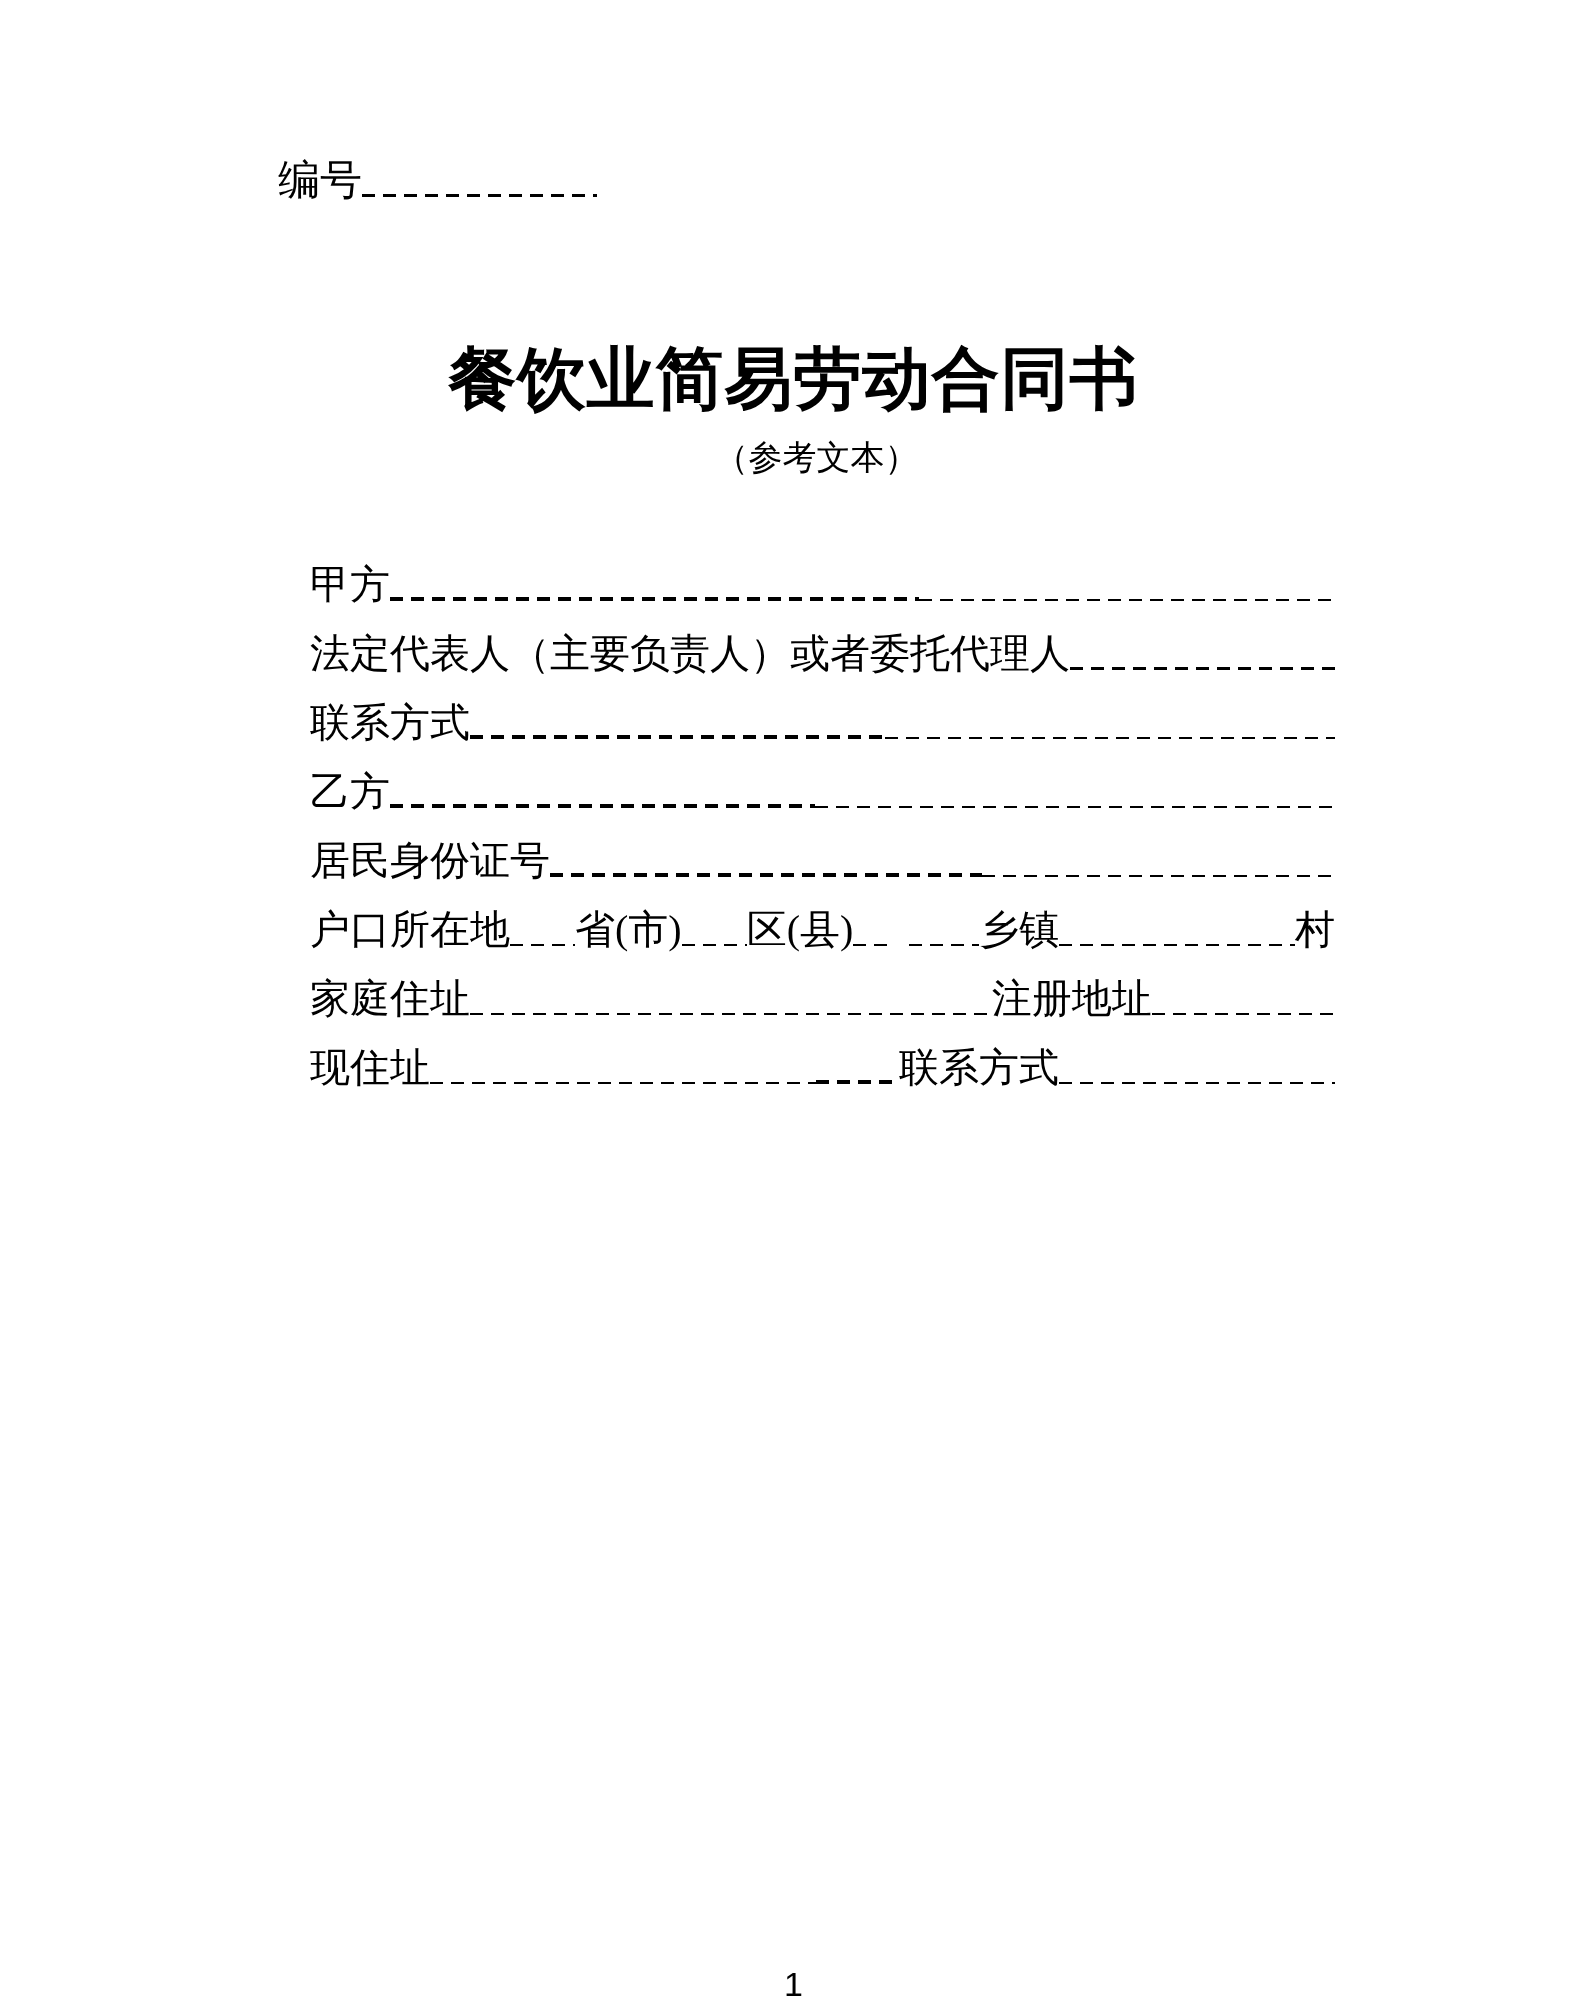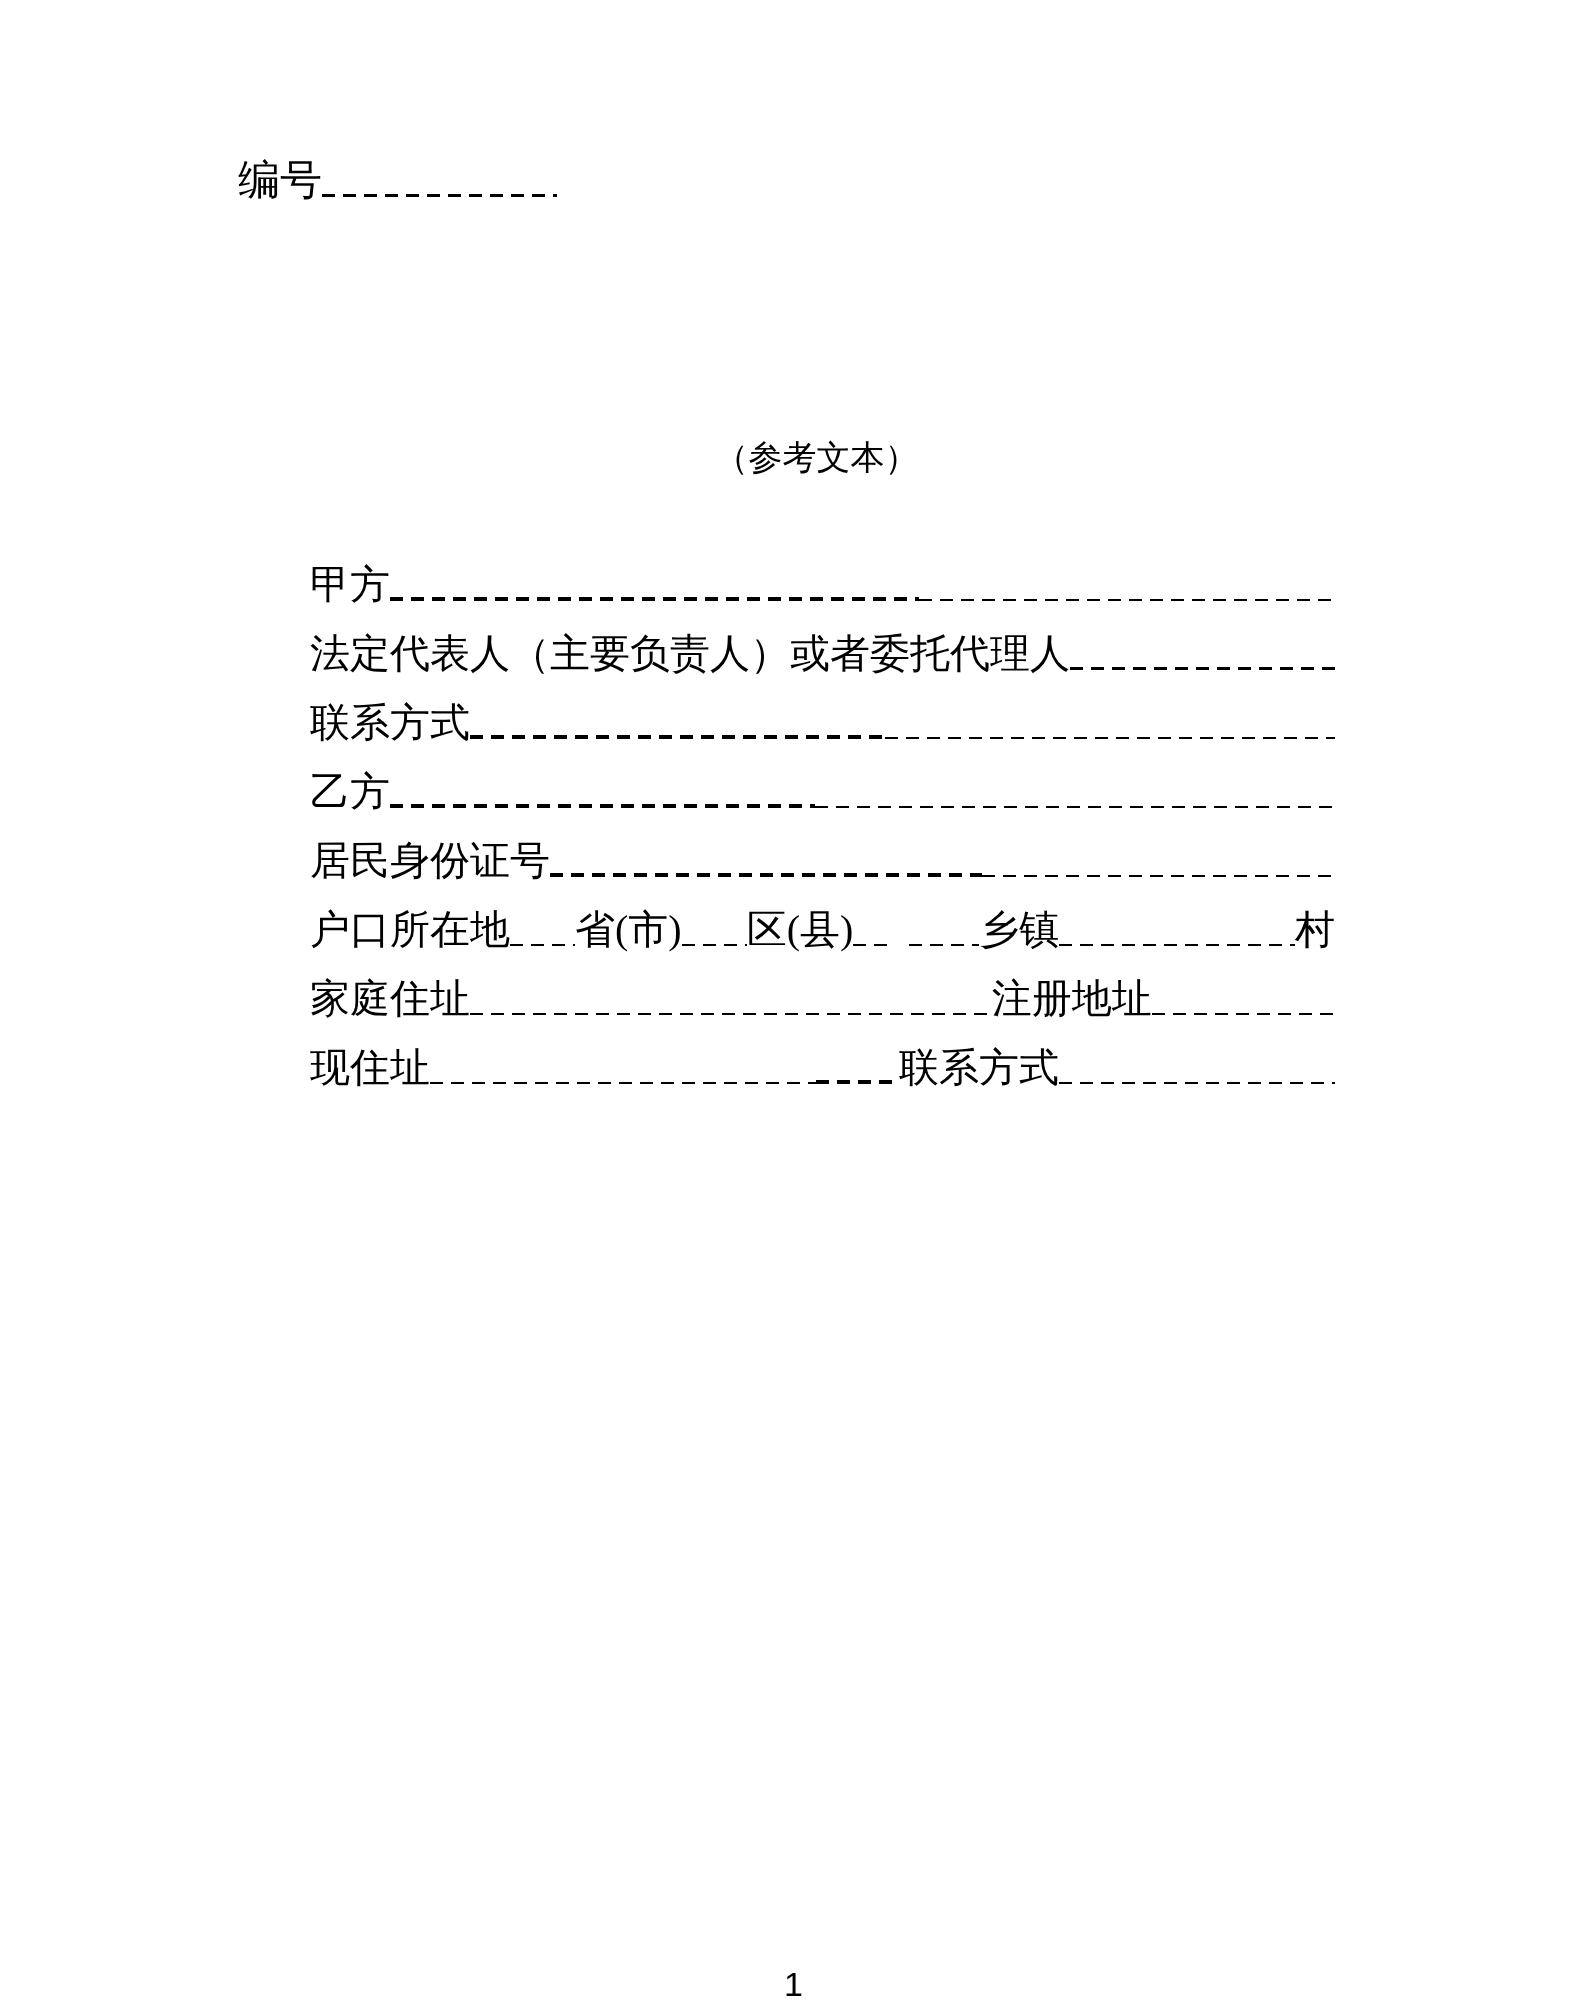--- a/index.html
+++ b/index.html
@@ -16,21 +16,21 @@
 
   
   .serial-row {
     position: absolute;
     left: 238px;
     top: 150px;
     display: flex;
     align-items: flex-end;
     height: 52px;
   }
-  .serial-row .lbl { font-size: 42px; line-height: 1.05; }
+  .serial-row .lbl { font-size: 42px; line-height: 1.05; margin-left: 40px; }
   .serial-blank { width: 235px; }
 
   
   .title {
     position: absolute;
     top: 338px;
     left: 0;
     width: 100%;
     text-align: center;
     font-family: "Liberation Sans", "DejaVu Sans", sans-serif;
@@ -92,20 +92,21 @@
 </head>
 <body>
 
 <div class="page">
 
   <div class="serial-row">
     <span class="lbl">编号</span>
     <span class="blank mid serial-blank"></span>
   </div>
 
+  <div class="title">餐饮业简易劳动合同书</div>
   <div class="subtitle">（参考文本）</div>
 
   <div class="form">
 
     <div class="row">
       <span class="lbl">甲方</span>
       <span class="blank bold" style="flex:56 1 0;"></span>
       <span class="blank thin" style="flex:44 1 0;"></span>
     </div>
 

